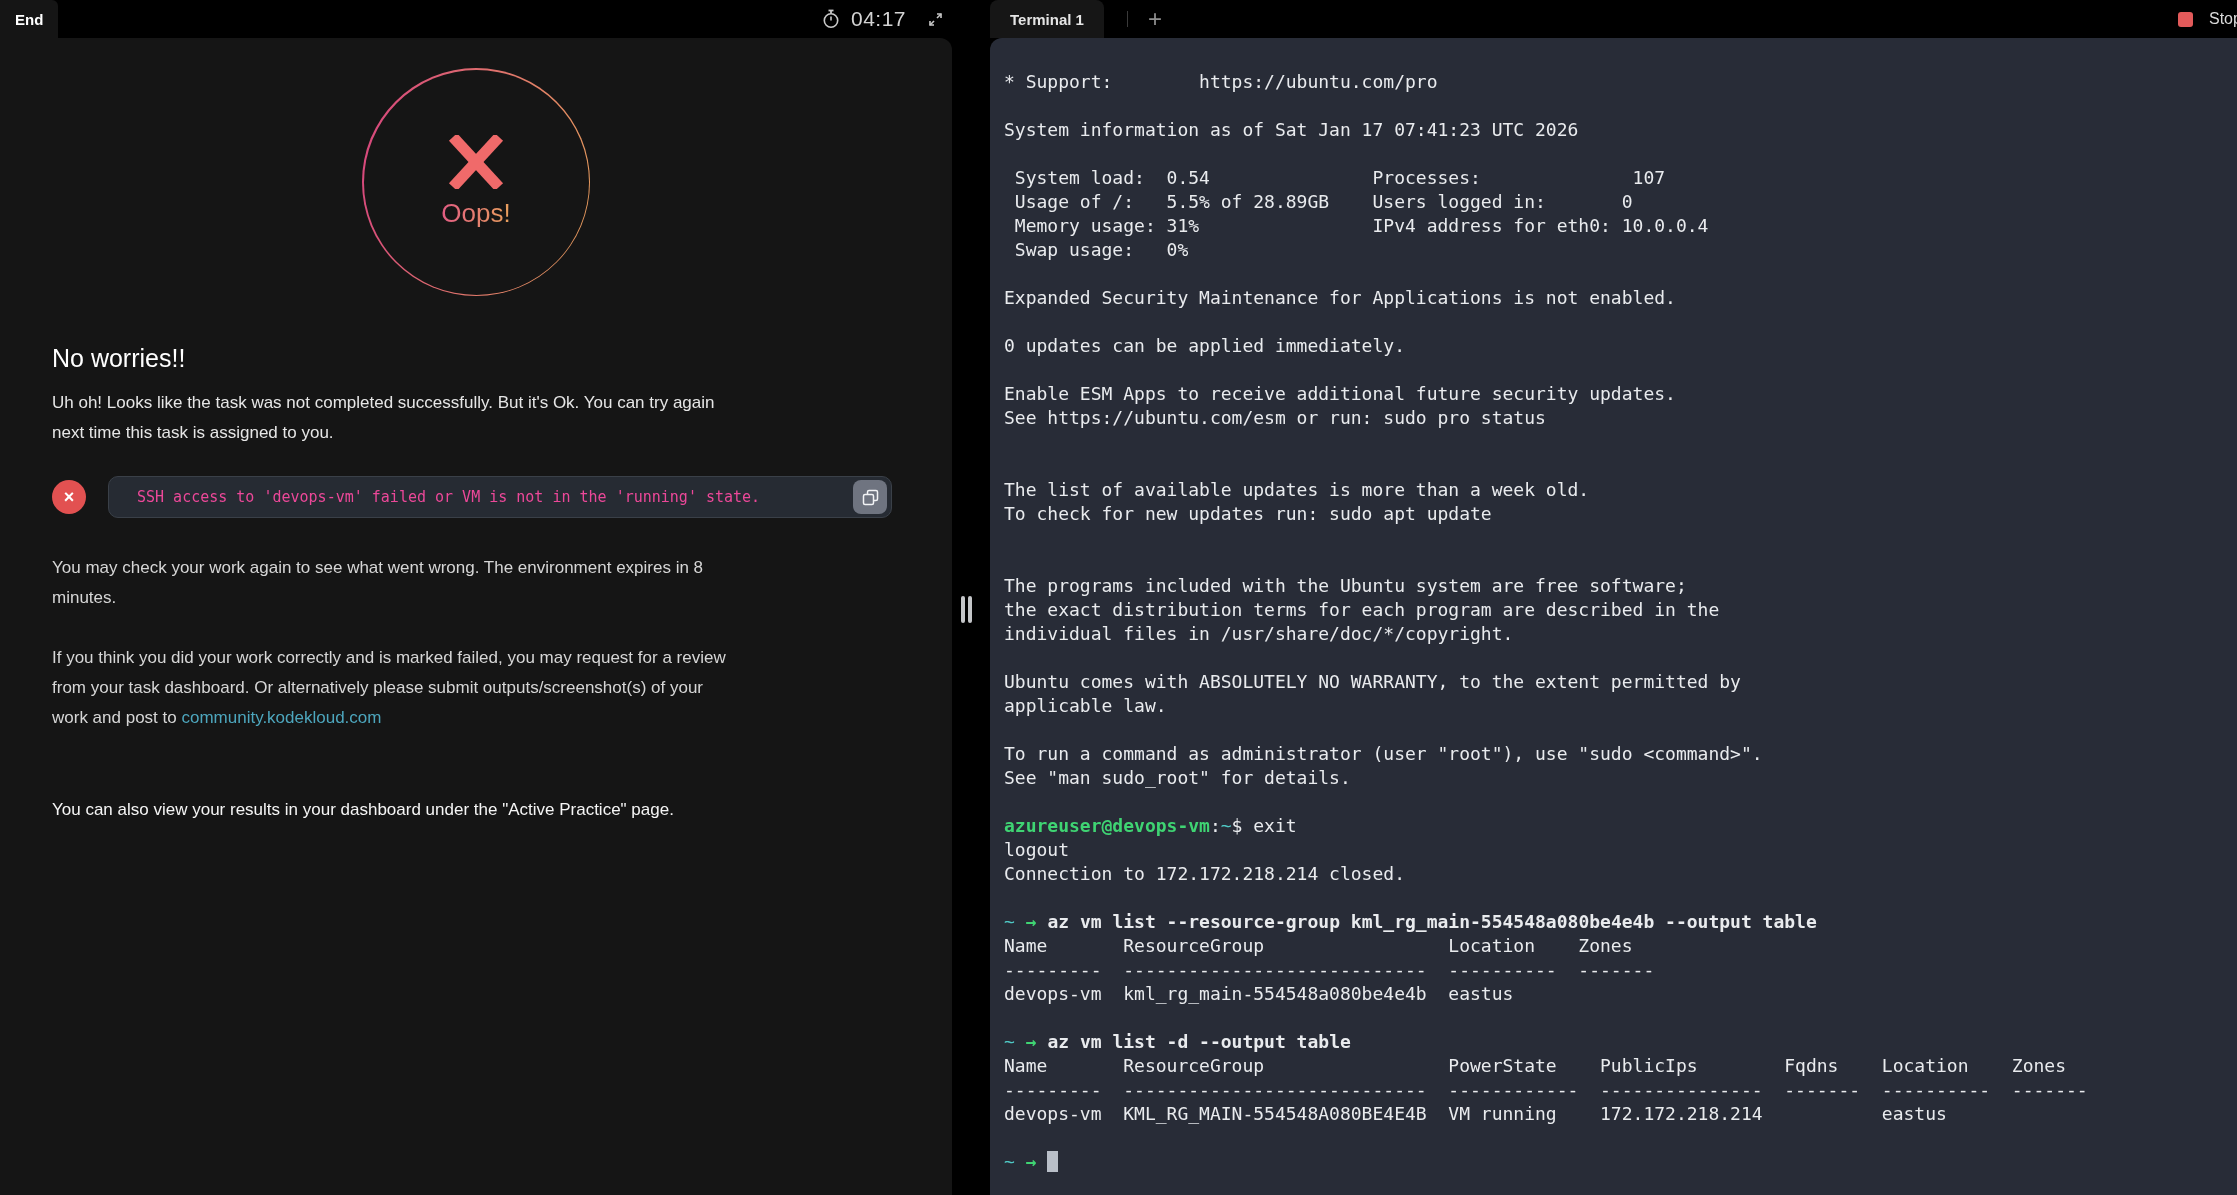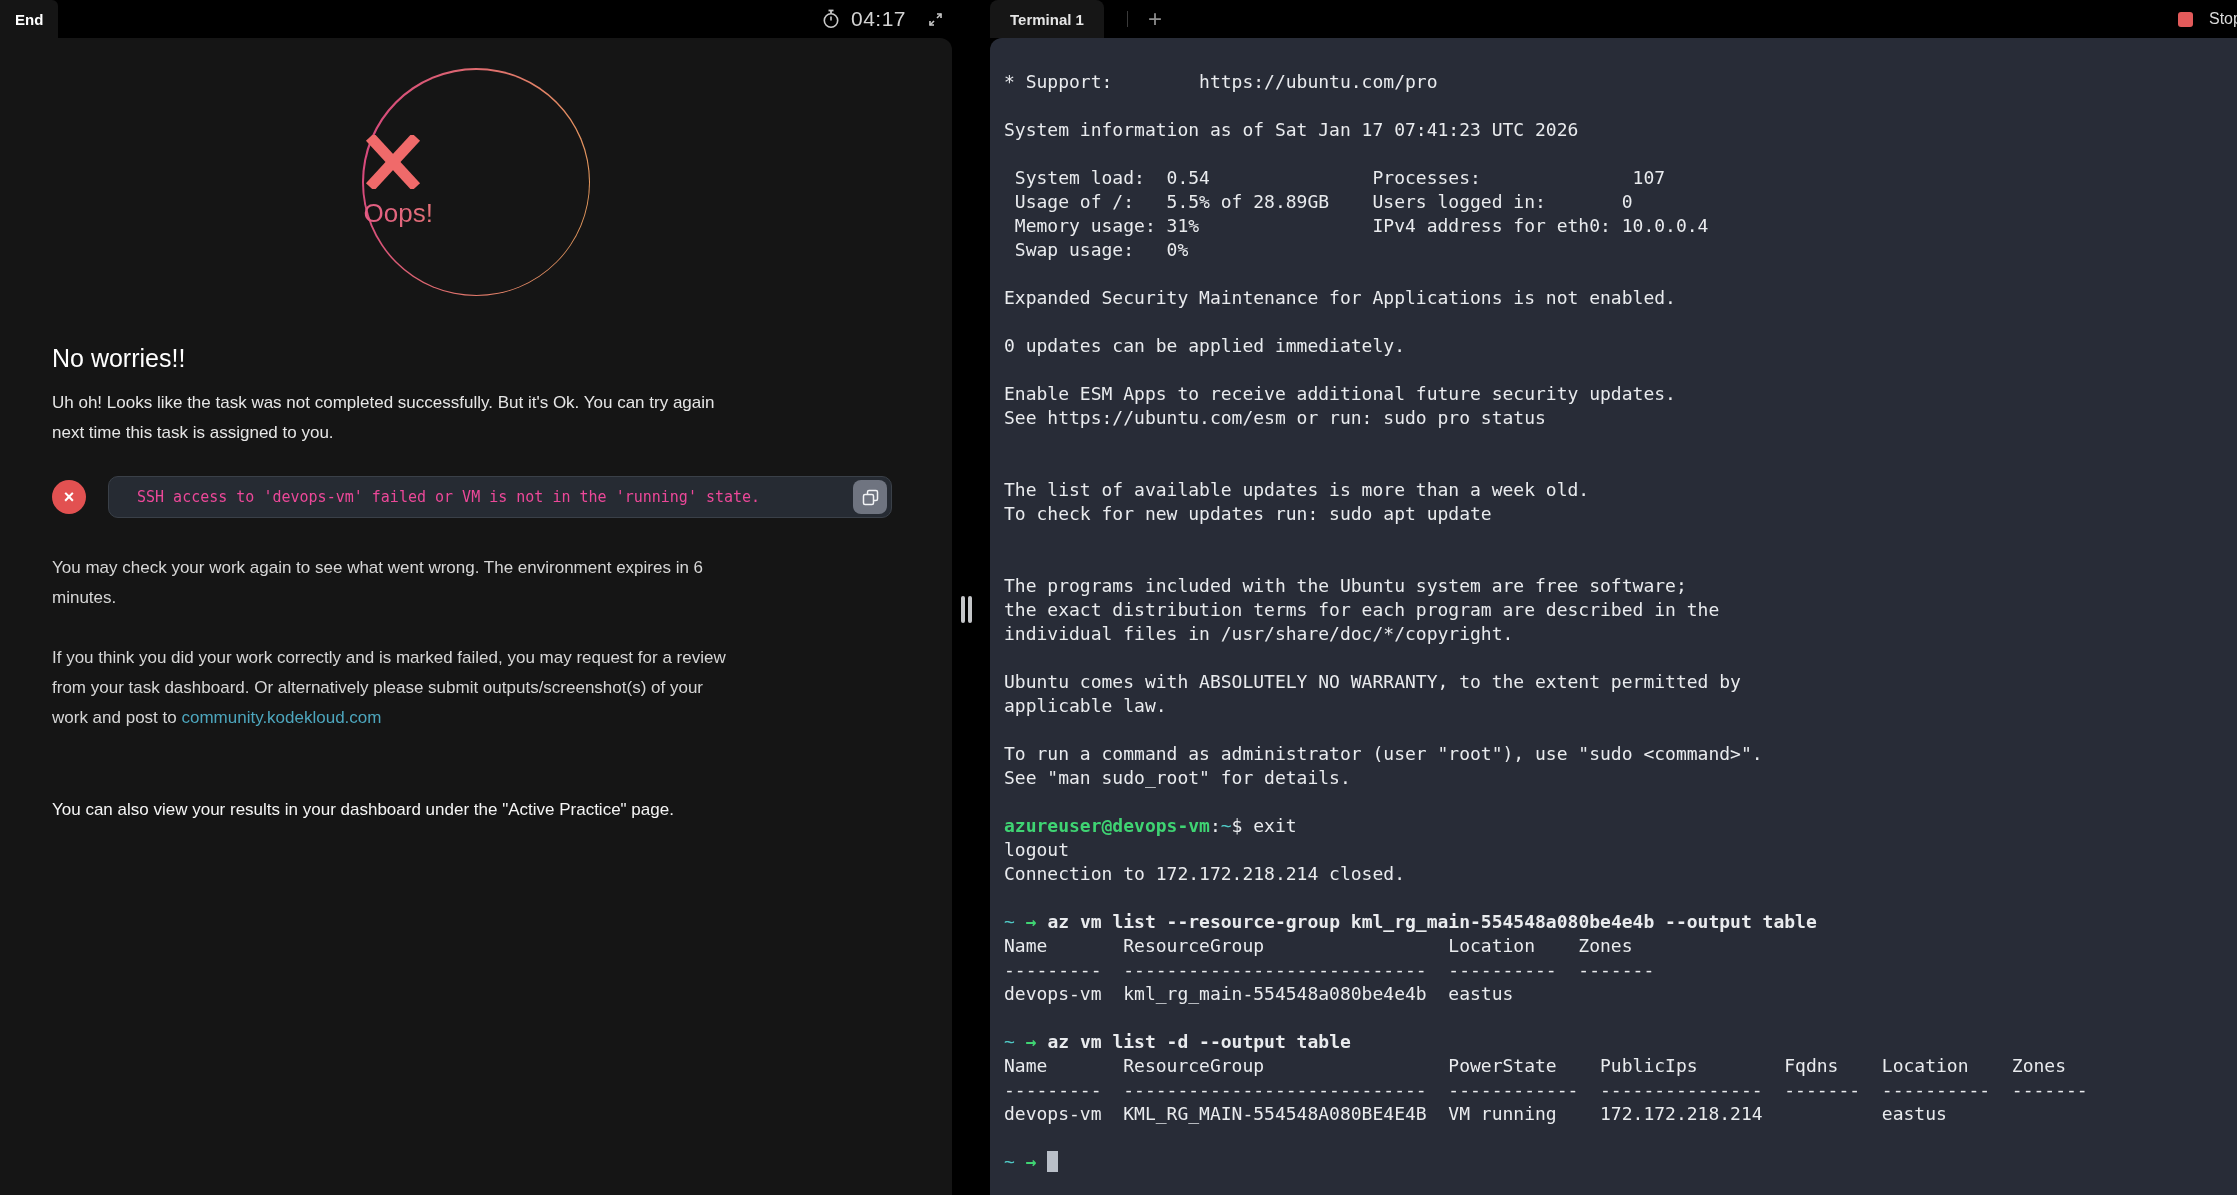--- a/index.html
+++ b/index.html
@@ -44,21 +44,21 @@
     position:absolute; left:0; top:38px; width:952px; height:1157px;
     background:#151515; border-radius:0 12px 0 0;
   }
   .circle-wrap {
     position:absolute; top:30px; left:50%; transform:translateX(-50%);
     width:228px; height:228px; border-radius:50%;
     background:linear-gradient(100deg,#d6437e,#e8a05c); padding:1.5px;
   }
   .circle-inner {
     width:100%; height:100%; border-radius:50%; background:#151515;
-    display:flex; flex-direction:column; justify-content:center; gap:9px;
+    display:flex; flex-direction:column; align-items:center; justify-content:center; gap:9px;
   }
   .oops-text {
     font-size:26px; font-weight:500;
     background:linear-gradient(90deg,#e25c83,#e8a05c);
     -webkit-background-clip:text; background-clip:text; color:transparent;
   }
   .panel-heading { position:absolute; left:52px; top:306px; color:#fff; font-size:25px; font-weight:500; }
   .para { position:absolute; left:52px; width:845px; font-size:17px; line-height:30px; color:#e0e0e0; }
   .para-intro  { top:350px; color:#e6e6e6; }
   .para-check  { top:515px; color:#d6d6d6; }
@@ -164,21 +164,21 @@
       <div class="copy-btn">
         <svg width="17" height="17" viewBox="0 0 17 17">
           <rect x="5.5" y="1.5" width="10" height="10" rx="1.5" fill="none" stroke="#f2f3f5" stroke-width="1.5"></rect>
           <rect x="1.5" y="5.5" width="10" height="10" rx="1.5" fill="#6f7480" stroke="#f2f3f5" stroke-width="1.5"></rect>
         </svg>
       </div>
     </div>
   </div>
 
   <div class="para para-check">
-    <div>You may check your work again to see what went wrong. The environment expires in 6</div>
+    <div>You may check your work again to see what went wrong. The environment expires in 8</div>
     <div>minutes.</div>
   </div>
 
   <div class="para para-review">
     <div>If you think you did your work correctly and is marked failed, you may request for a review</div>
     <div>from your task dashboard. Or alternatively please submit outputs/screenshot(s) of your</div>
     <div><span>work and post to </span><a href="#" class="link">community.kodekloud.com</a></div>
   </div>
 
   <div class="para para-note">You can also view your results in your dashboard under the "Active Practice" page.</div>

